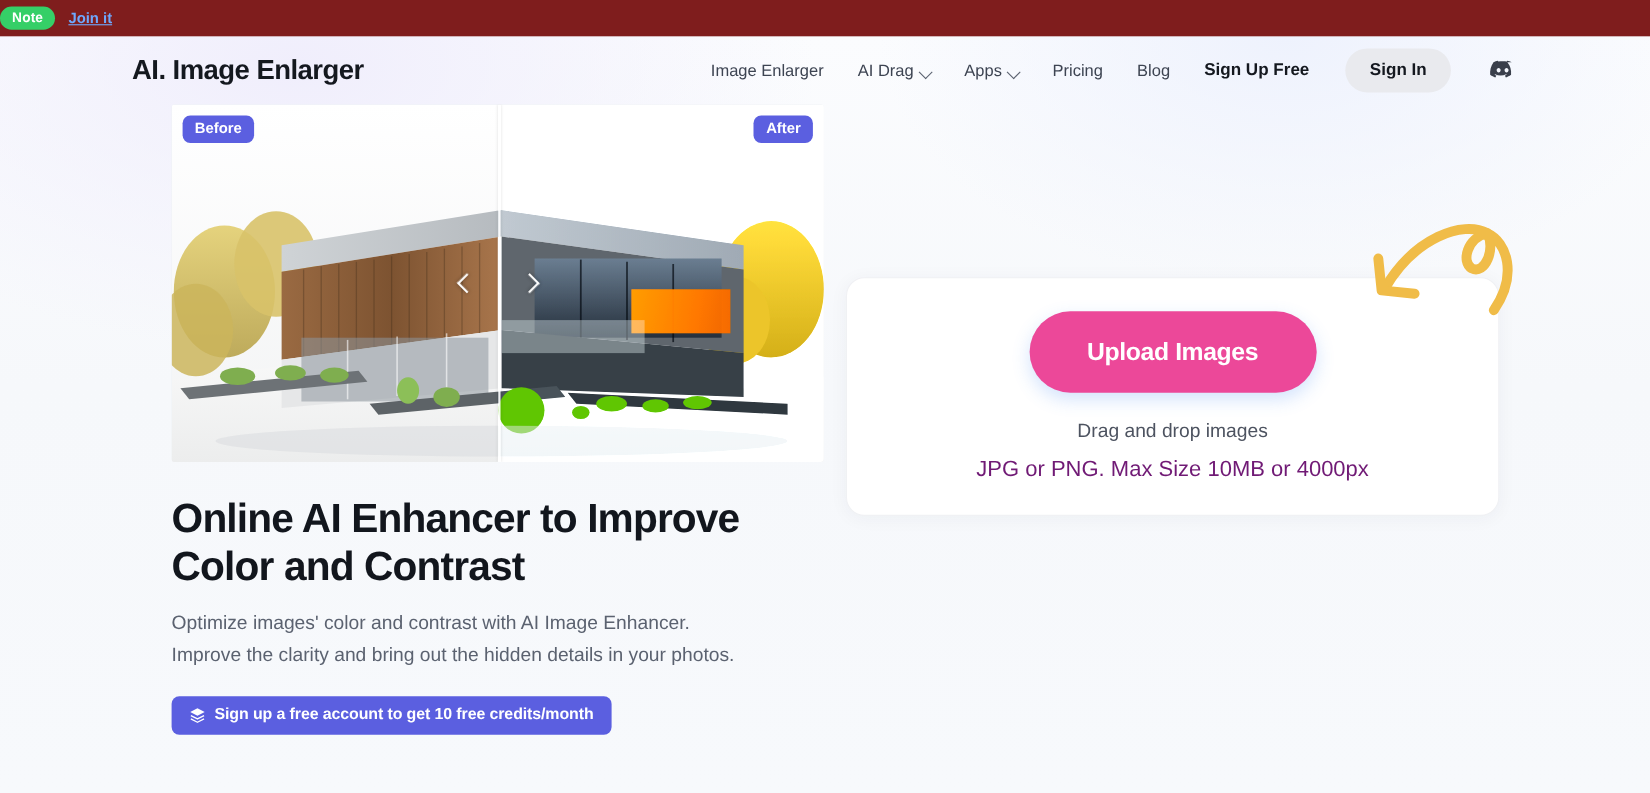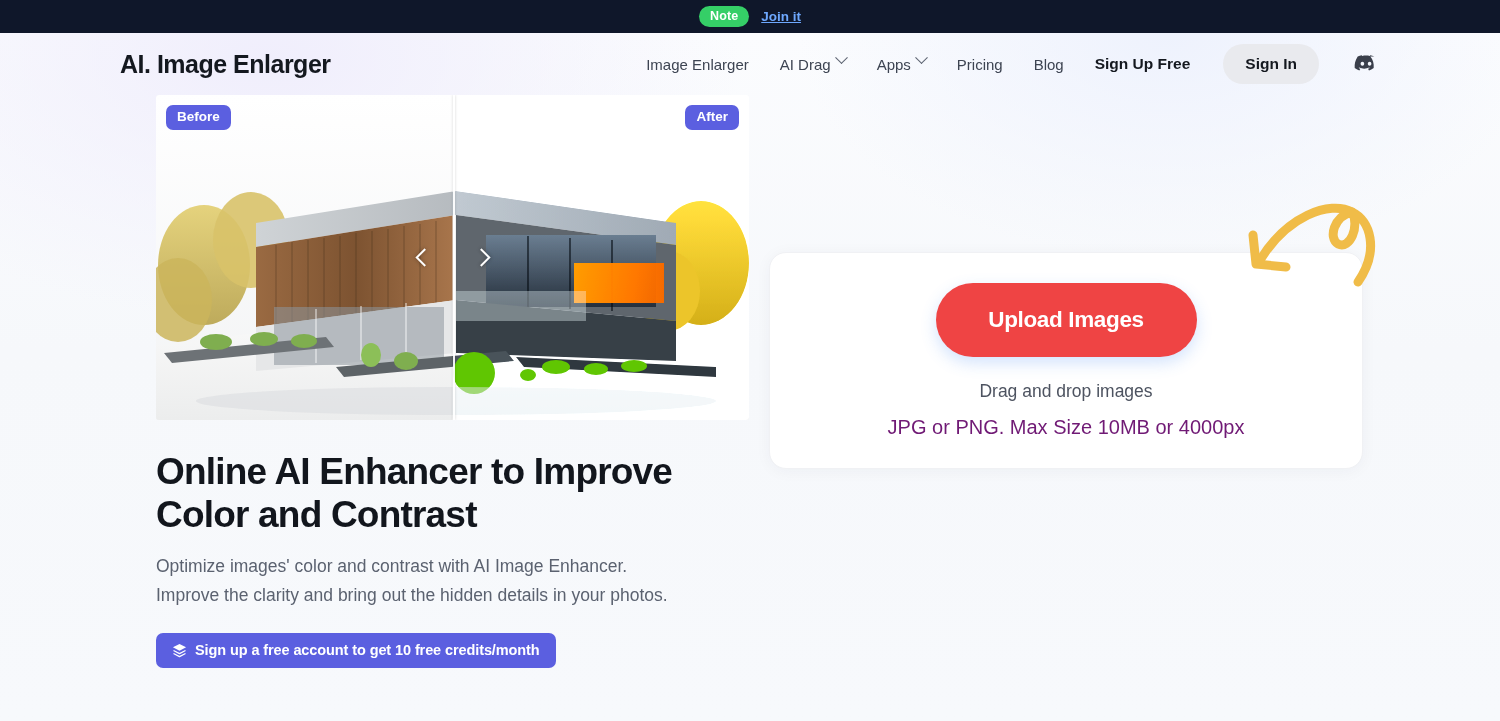--- a/index.html
+++ b/index.html
@@ -13,24 +13,23 @@
   body {
     font-family: "Liberation Sans", sans-serif;
     background: #f7f9fc;
     color: #1b1f26;
     -webkit-font-smoothing: antialiased;
   }
 
   
   .notice-bar {
     height: 33px;
-    background: #0f172a;
+    background: #7f1d1d;
     display: flex;
     align-items: center;
-    justify-content: center;
     gap: 10px;
     font-size: 13.5px;
     color: #edf0f4;
     position: relative;
     z-index: 30;
   }
   .note-pill {
     background: #35cf67;
     color: #ffffff;
     font-size: 12.5px;
@@ -82,21 +81,21 @@
     margin-left: auto;
     display: flex;
     align-items: center;
     gap: 31px;
   }
   .nav-link {
     font-size: 15px;
     color: #3d4452;
     cursor: pointer;
     display: flex;
-    align-items: flex-start;
+    align-items: flex-end;
     gap: 6px;
     white-space: nowrap;
   }
   .nav-link.strong { font-weight: 700; color: #14181f; font-size: 15.5px; }
   .caret {
     width: 9px; height: 9px;
     border-right: 1.6px solid #5c6371;
     border-bottom: 1.6px solid #5c6371;
     transform: rotate(45deg) translate(-2px,-2px);
     display: inline-block;
@@ -225,21 +224,21 @@
     border: 1px solid #f0f1f4;
     border-radius: 17px;
     box-shadow: 0 2px 16px rgba(24,38,70,.045);
     display: flex;
     flex-direction: column;
     align-items: center;
     justify-content: center;
     cursor: pointer;
   }
   .upload-btn {
-    background: #ef4444;
+    background: #ec4899;
     color: #fff;
     border: none;
     border-radius: 999px;
     width: 261px;
     height: 74px;
     font-family: inherit;
     font-size: 22.5px;
     font-weight: 800;
     letter-spacing: -0.35px;
     cursor: pointer;

